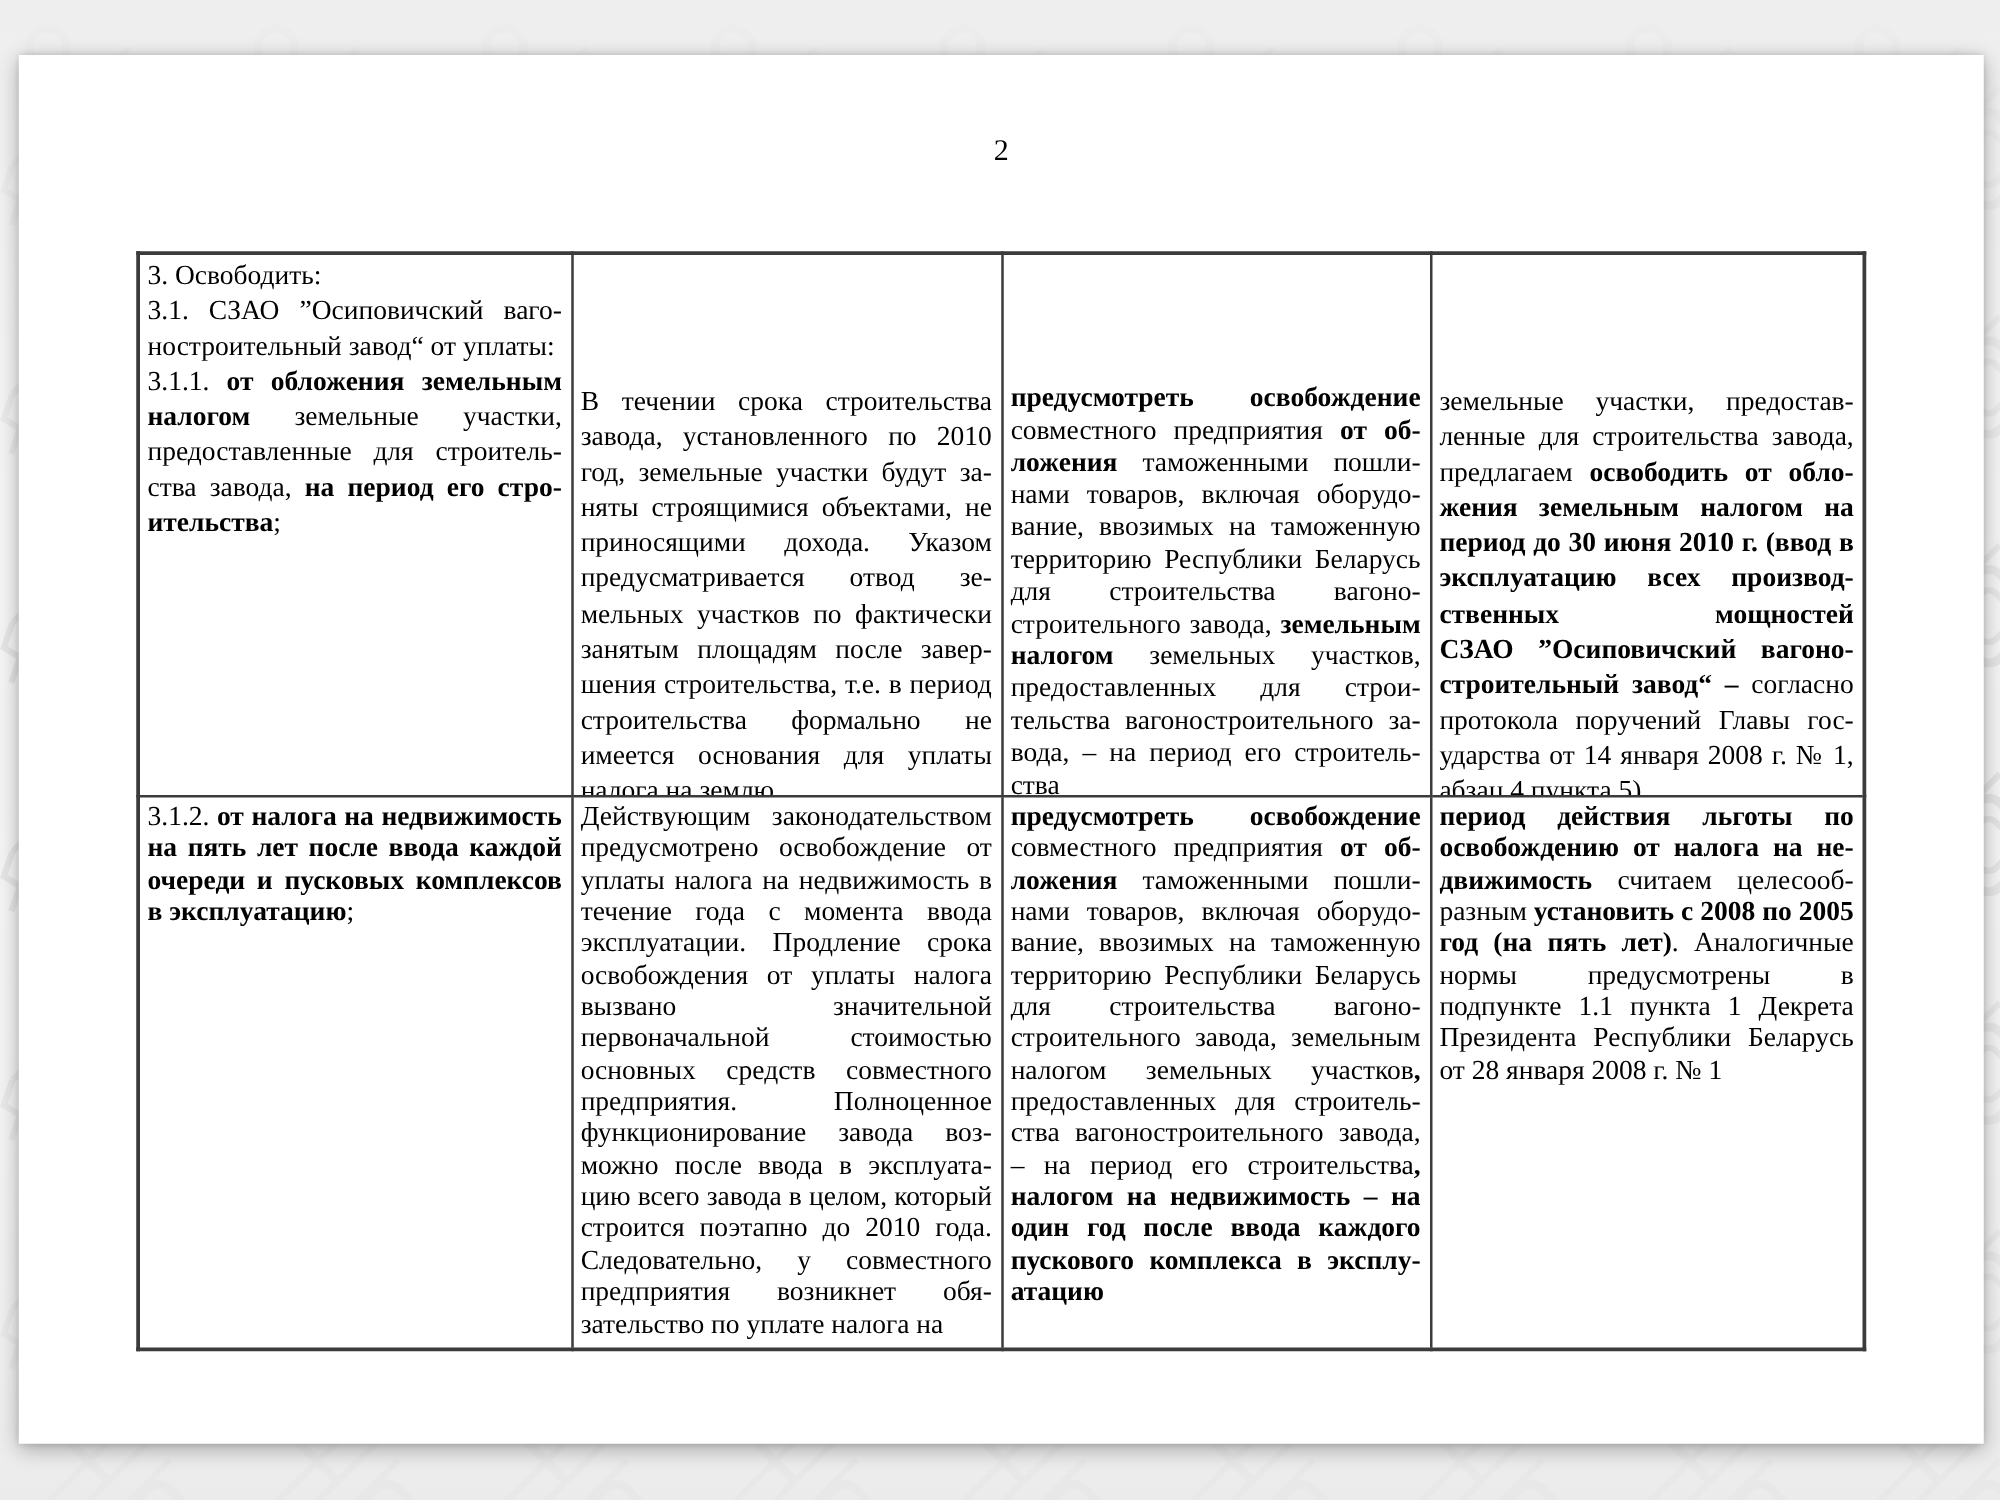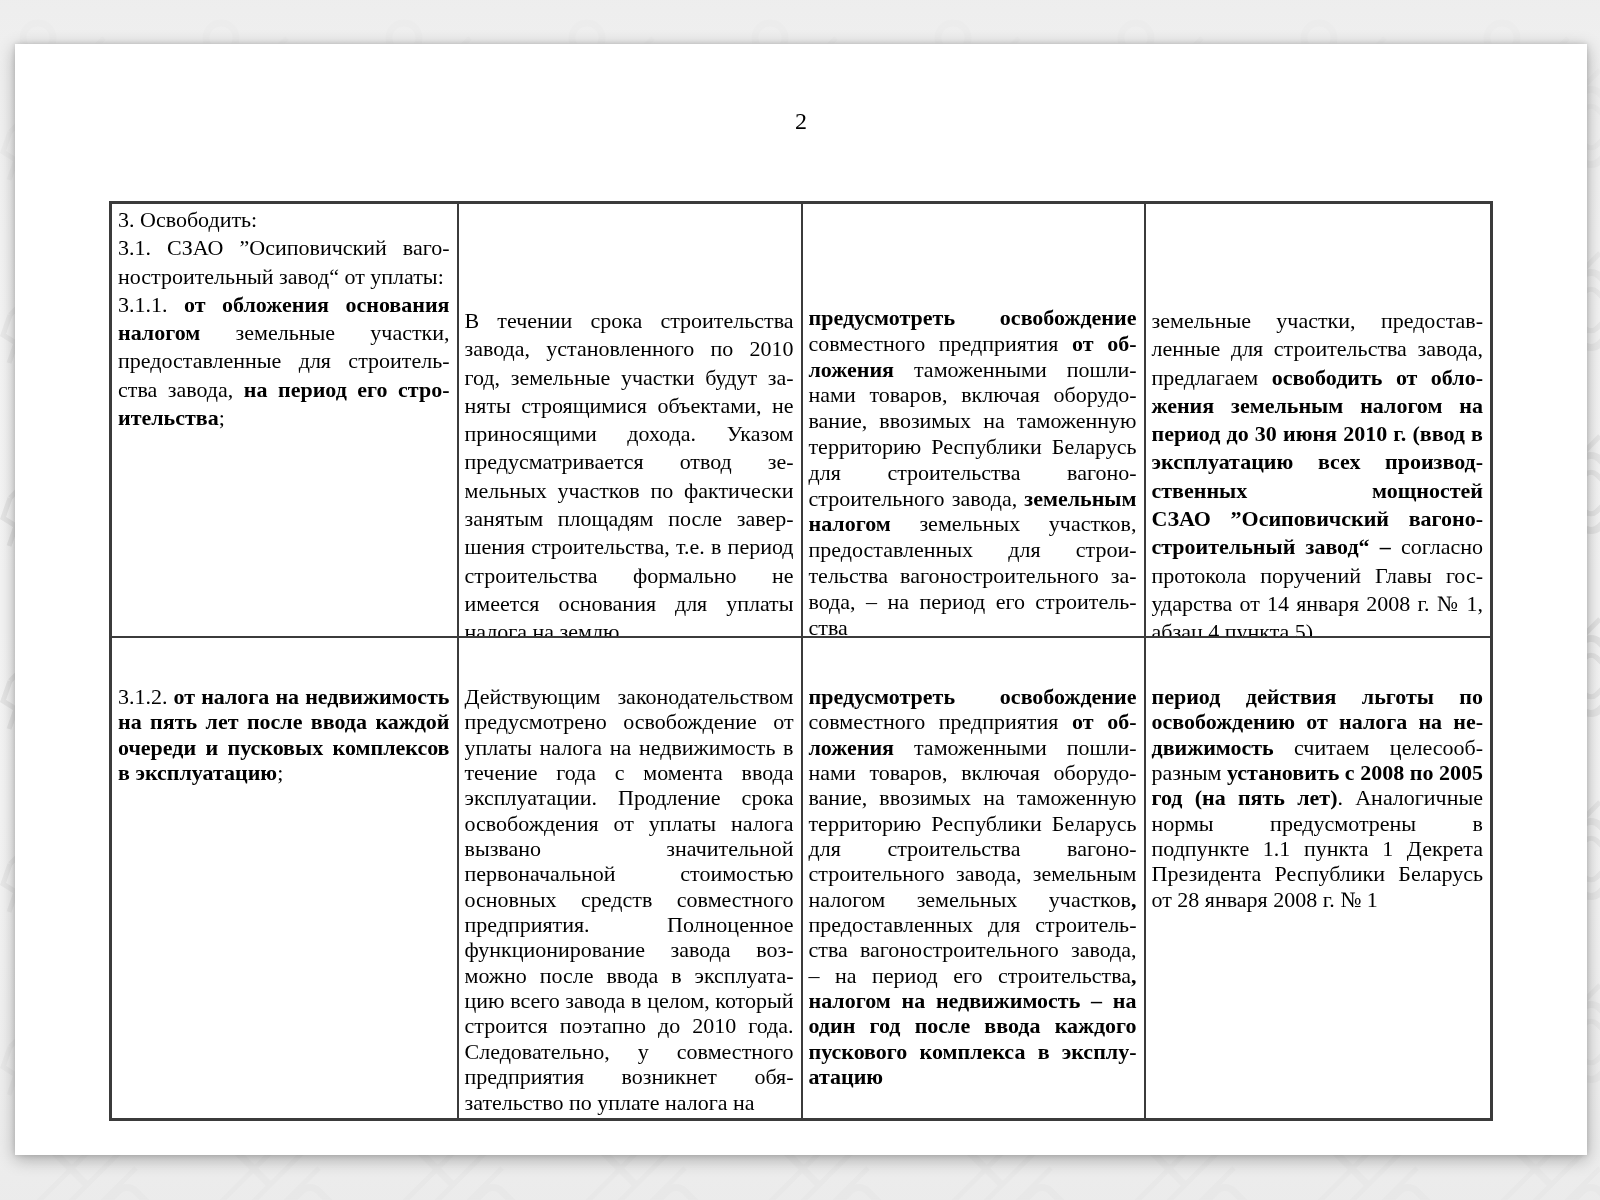--- a/index.html
+++ b/index.html
@@ -24,21 +24,21 @@
     border:3px solid var(--table-border,#3b3b3b);
   }
   table.doc td{
     border:2px solid var(--table-border,#3b3b3b);
     vertical-align:top;padding:0;
   }
   tr.row1{height:372px;}
   tr.row2{height:442px;}
   .cw{box-sizing:border-box;overflow:hidden;padding:2px 7px 0 6px;}
   tr.row1 .cw{height:432px;}
-  tr.row2 .cw{height:436px;margin-top:44px;}
+  tr.row2 .cw{height:436px;}
   .cw.off{padding-top:103px;}
   .cw.off3{padding-top:101px;}
   .tx{
     margin:0;text-align:justify;color:var(--text,#000000);
     font-size:22px;hyphens:manual;
   }
   .lh-a .tx{line-height:28.3px;}
   .lh-b .tx{line-height:25.35px;}
   .lh-c .tx{line-height:25.8px;}
   .b{font-weight:bold;}
@@ -76,21 +76,21 @@
     <colgroup>
       <col style="width:347px">
         <col style="width:344px">
         <col style="width:343px">
         <col style="width:347px">
     </colgroup>
     <tbody>
         <tr class="row1">
       <td>
         <div class="cw lh-a">
-              <p class="tx"><span>3. Освободить:</span><br><span>3.1. СЗАО ”Осиповичский ваго­ностроительный завод“ от упла­ты:</span><br><span>3.1.1. </span><span class="b">от обложения основания налогом</span><span> земельные участки, предоставленные для строитель­ства завода, </span><span class="b">на период его стро­ительства</span><span>;</span></p>
+              <p class="tx"><span>3. Освободить:</span><br><span>3.1. СЗАО ”Осиповичский ваго­ностроительный завод“ от упла­ты:</span><br><span>3.1.1. </span><span class="b">от обложения земельным налогом</span><span> земельные участки, предоставленные для строитель­ства завода, </span><span class="b">на период его стро­ительства</span><span>;</span></p>
             </div>
       </td>
       <td>
         <div class="cw off lh-a">
               <p class="tx"><span>В течении срока строительства завода, установленного по 2010 год, земельные участки будут за­няты строящимися объектами, не приносящими дохода. Указом предусматривается отвод зе­мельных участков по фактически занятым площадям после завер­шения строительства, т.е. в пери­од строительства формально не имеется основания для уплаты налога на землю</span></p>
             </div>
       </td>
       <td>
         <div class="cw off3 lh-c">
               <p class="tx"><span class="b">предусмотреть освобождение</span><span> совместного предприятия </span><span class="b">от об­ложения</span><span> таможенными пошли­нами товаров, включая оборудо­вание, ввозимых на таможенную территорию Республики Бела­русь для строительства вагоно­строительного завода, </span><span class="b">земель­ным налогом</span><span> земельных участ­ков, предоставленных для строи­тельства вагоностроительного за­вода, – на период его строитель­ства</span></p>

